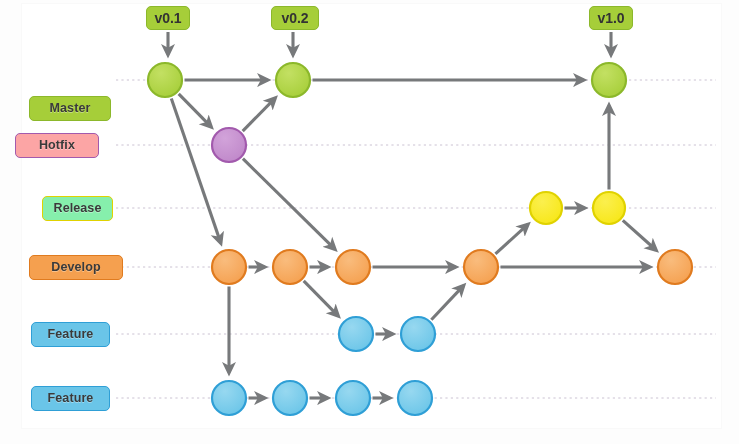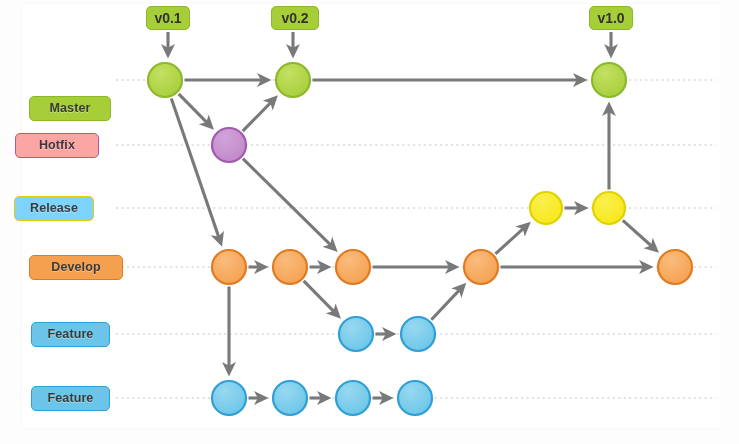--- a/index.html
+++ b/index.html
@@ -139,21 +139,21 @@
         <circle cx="229" cy="398" r="17" fill="url(#glossBlue)" stroke="#2f9fd6" stroke-width="2.2"></circle>
         <circle cx="290" cy="398" r="17" fill="url(#glossBlue)" stroke="#2f9fd6" stroke-width="2.2"></circle>
         <circle cx="353" cy="398" r="17" fill="url(#glossBlue)" stroke="#2f9fd6" stroke-width="2.2"></circle>
         <circle cx="415" cy="398" r="17" fill="url(#glossBlue)" stroke="#2f9fd6" stroke-width="2.2"></circle>
       </g>
   </svg>
 
   <div id="branch-label-layer">
       <div class="branch-label" style="left: 29px; top: 68px; width: 82px; background: rgb(166, 206, 57); border-color: rgb(140, 184, 43); margin-top: 28px;">Master</div>
       <div class="branch-label" style="left: 15px; top: 133px; width: 84px; background: #fca5a5; border-color: rgb(162, 90, 173);">Hotfix</div>
-      <div class="branch-label" style="left: 14px; top: 196px; width: 80px; background: #7dd3fc; border-color: rgb(224, 210, 0);">Release</div>
+      <div class="branch-label" style="left: 42px; top: 196px; width: 71px; background: #86efac; border-color: rgb(224, 210, 0);">Release</div>
       <div class="branch-label" style="left: 29px; top: 255px; width: 94px; background: rgb(245, 160, 79); border-color: rgb(224, 123, 31);">Develop</div>
       <div class="branch-label" style="left: 31px; top: 322px; width: 79px; background: rgb(106, 197, 232); border-color: rgb(47, 159, 214);">Feature</div>
       <div class="branch-label" style="left: 31px; top: 386px; width: 79px; background: rgb(106, 197, 232); border-color: rgb(47, 159, 214);">Feature</div>
     </div>
   <div id="tag-label-layer">
       <div class="tag-label" style="left: 146px; top: 6px; width: 44px; background: rgb(166, 206, 57); border-color: rgb(140, 184, 43);">v0.1</div>
       <div class="tag-label" style="left: 271px; top: 6px; width: 48px; background: rgb(166, 206, 57); border-color: rgb(140, 184, 43);">v0.2</div>
       <div class="tag-label" style="left: 589px; top: 6px; width: 44px; background: rgb(166, 206, 57); border-color: rgb(140, 184, 43);">v1.0</div>
     </div>
 

